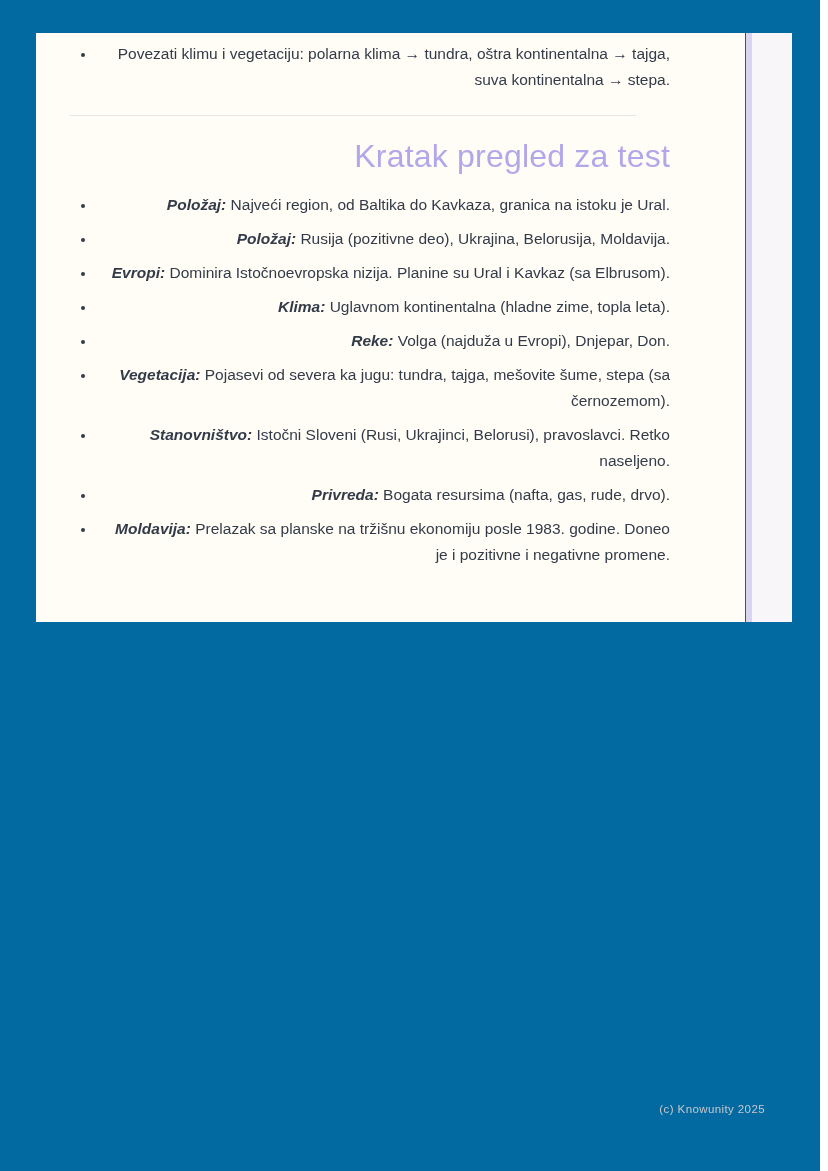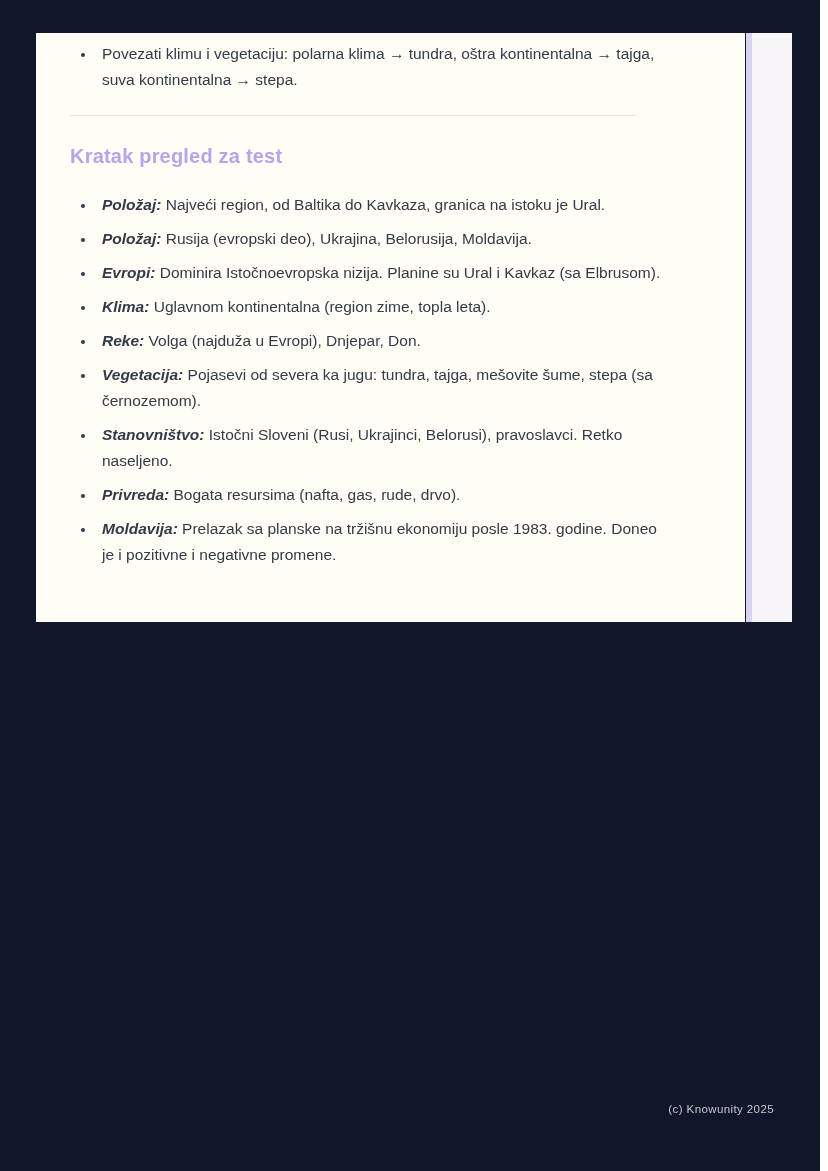--- a/index.html
+++ b/index.html
@@ -4,22 +4,23 @@
 <style>
   html, body { margin: 0; padding: 0; }
   body {
     background: #ffffff;
     font-family: "Liberation Sans", "DejaVu Sans", sans-serif;
   }
   .page {
     position: relative;
     width: 820px;
     height: 1171px;
-    background: #0f172a;
+    background: #0369a1;
     overflow: hidden;
+    text-align: right;
   }
   .card {
     position: absolute;
     left: 36px;
     top: 33px;
     width: 709px;
     height: 589px;
     background: #fffdf6;
     color: #333b49;
     font-size: 15.5px;
@@ -58,30 +59,30 @@
     font-size: 13px;
   }
   .divider {
     border: none;
     border-top: 1px solid #e8e6e2;
     margin: 22px 34px 0 0;
     width: 566px;
   }
   h2.section-heading {
     margin: 26px 0 22px 0;
-    font-size: 20px;
+    font-size: 32px;
     line-height: 28px;
-    font-weight: 700;
+    font-weight: 400;
     color: #b1a7e9;
     letter-spacing: 0.2px;
   }
   .li-label { font-weight: 700; font-style: italic; }
   .footer-note {
     position: absolute;
-    right: 46px;
+    right: 55px;
     top: 1102px;
     font-size: 11.5px;
     line-height: 14px;
     color: #c7c7cb;
     letter-spacing: 0.4px;
   }
 </style>
 </head>
 <body>
 
@@ -92,23 +93,23 @@
     <ul class="bullets">
       <li><span>Povezati klimu i vegetaciju: polarna klima → tundra, oštra kontinentalna → tajga, suva kontinentalna → stepa.</span></li>
     </ul>
 
     <hr class="divider">
 
     <h2 class="section-heading">Kratak pregled za test</h2>
 
     <ul class="bullets">
       <li><b class="li-label">Položaj:</b> <span>Najveći region, od Baltika do Kavkaza, granica na istoku je Ural.</span></li>
-      <li><b class="li-label">Položaj:</b> <span>Rusija (evropski deo), Ukrajina, Belorusija, Moldavija.</span></li>
+      <li><b class="li-label">Položaj:</b> <span>Rusija (pozitivne deo), Ukrajina, Belorusija, Moldavija.</span></li>
       <li><b class="li-label">Evropi:</b> <span>Dominira Istočnoevropska nizija. Planine su Ural i Kavkaz (sa Elbrusom).</span></li>
-      <li><b class="li-label">Klima:</b> <span>Uglavnom kontinentalna (region zime, topla leta).</span></li>
+      <li><b class="li-label">Klima:</b> <span>Uglavnom kontinentalna (hladne zime, topla leta).</span></li>
       <li><b class="li-label">Reke:</b> <span>Volga (najduža u Evropi), Dnjepar, Don.</span></li>
       <li><b class="li-label">Vegetacija:</b> <span>Pojasevi od severa ka jugu: tundra, tajga, mešovite šume, stepa (sa černozemom).</span></li>
       <li><b class="li-label">Stanovništvo:</b> <span>Istočni Sloveni (Rusi, Ukrajinci, Belorusi), pravoslavci. Retko naseljeno.</span></li>
       <li><b class="li-label">Privreda:</b> <span>Bogata resursima (nafta, gas, rude, drvo).</span></li>
       <li><b class="li-label">Moldavija:</b> <span>Prelazak sa planske na tržišnu ekonomiju posle 1983. godine. Doneo je i pozitivne i negativne promene.</span></li>
     </ul>
 
   </div>
 
   <div class="accent-line"></div>

